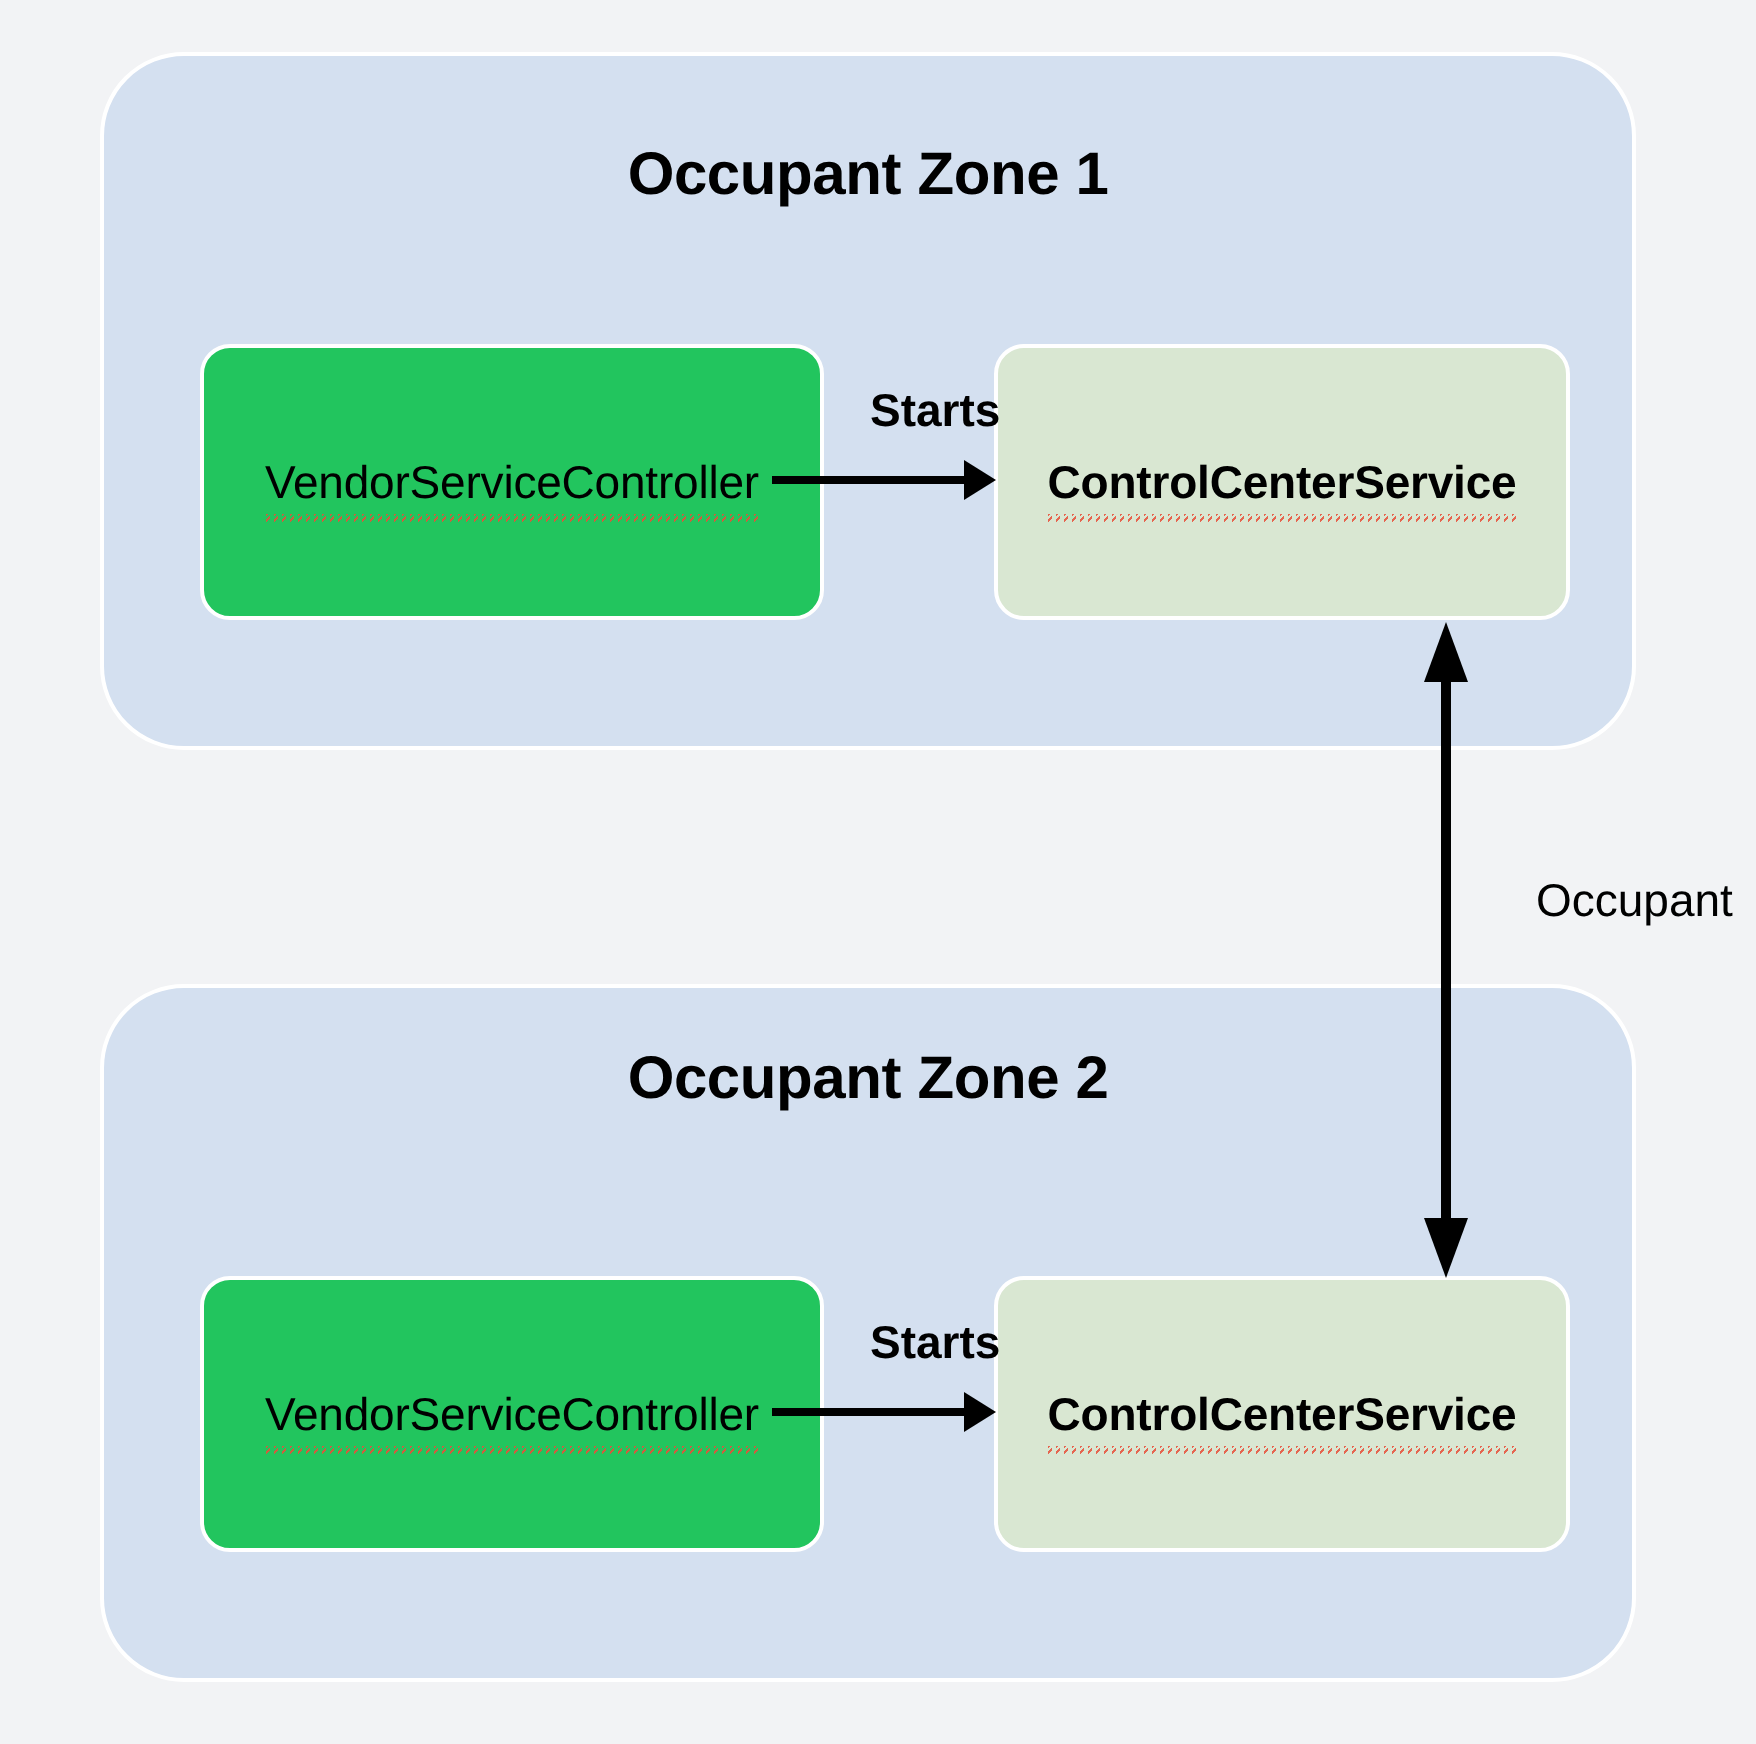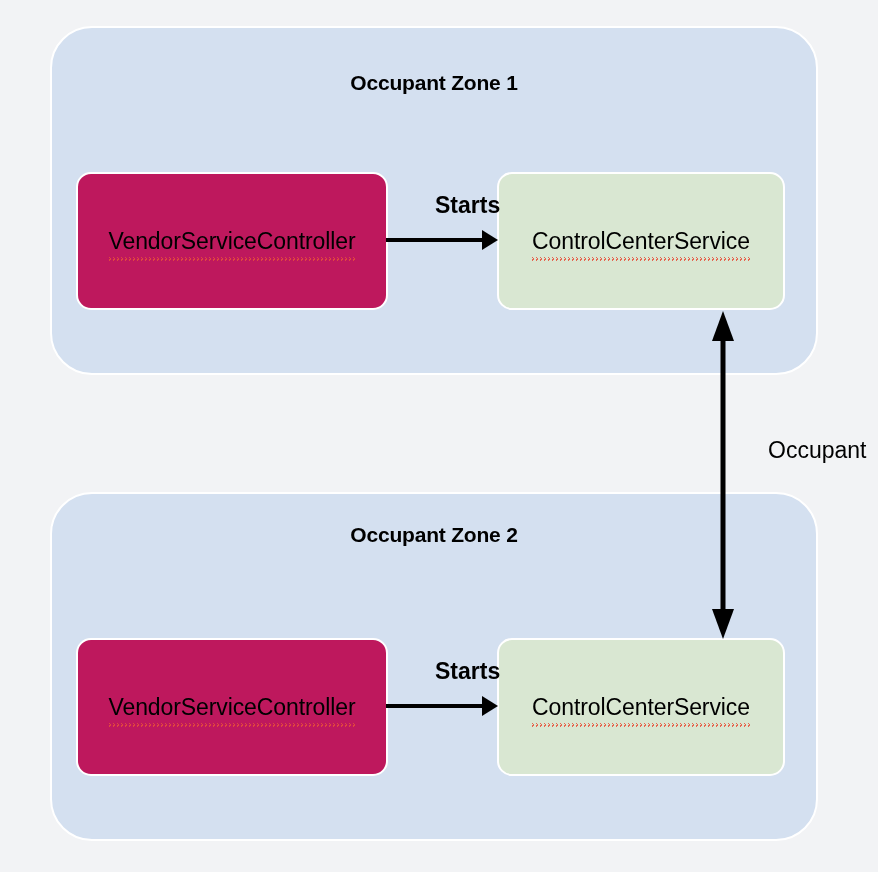--- a/index.html
+++ b/index.html
@@ -28,40 +28,40 @@
     box-sizing: border-box;
   }
   #zone-1 { left: 50px; top: 26px;  width: 768px; height: 349px; }
   #zone-2 { left: 50px; top: 492px; width: 768px; height: 349px; }
 
   .zone-title {
     position: absolute;
     left: 0;
     right: 0;
     text-align: center;
-    font-size: 21px;
+    font-size: 30px;
     font-weight: bold;
     color: #000000;
     letter-spacing: -0.2px;
   }
   #zone-1 .zone-title { top: 43px; }
   #zone-2 .zone-title { top: 29px; }
 
   
   .node {
     position: absolute;
     border: 2px solid #ffffff;
     border-radius: 15px;
     box-sizing: border-box;
     display: flex;
     align-items: center;
     justify-content: center;
   }
-  .node-purple { background: #be185d; }
-  .node-green  { background: #d9e7d2; }
+  .node-purple { background: #22c55e; margin-left: 24px; }
+  .node-green  { background: #d9e7d2; font-weight: bold; }
 
   .node-label {
     font-size: 23px;
     color: #000000;
     white-space: nowrap;
     position: relative;
     letter-spacing: -0.1px;
   }
   
   .node-label::after {

